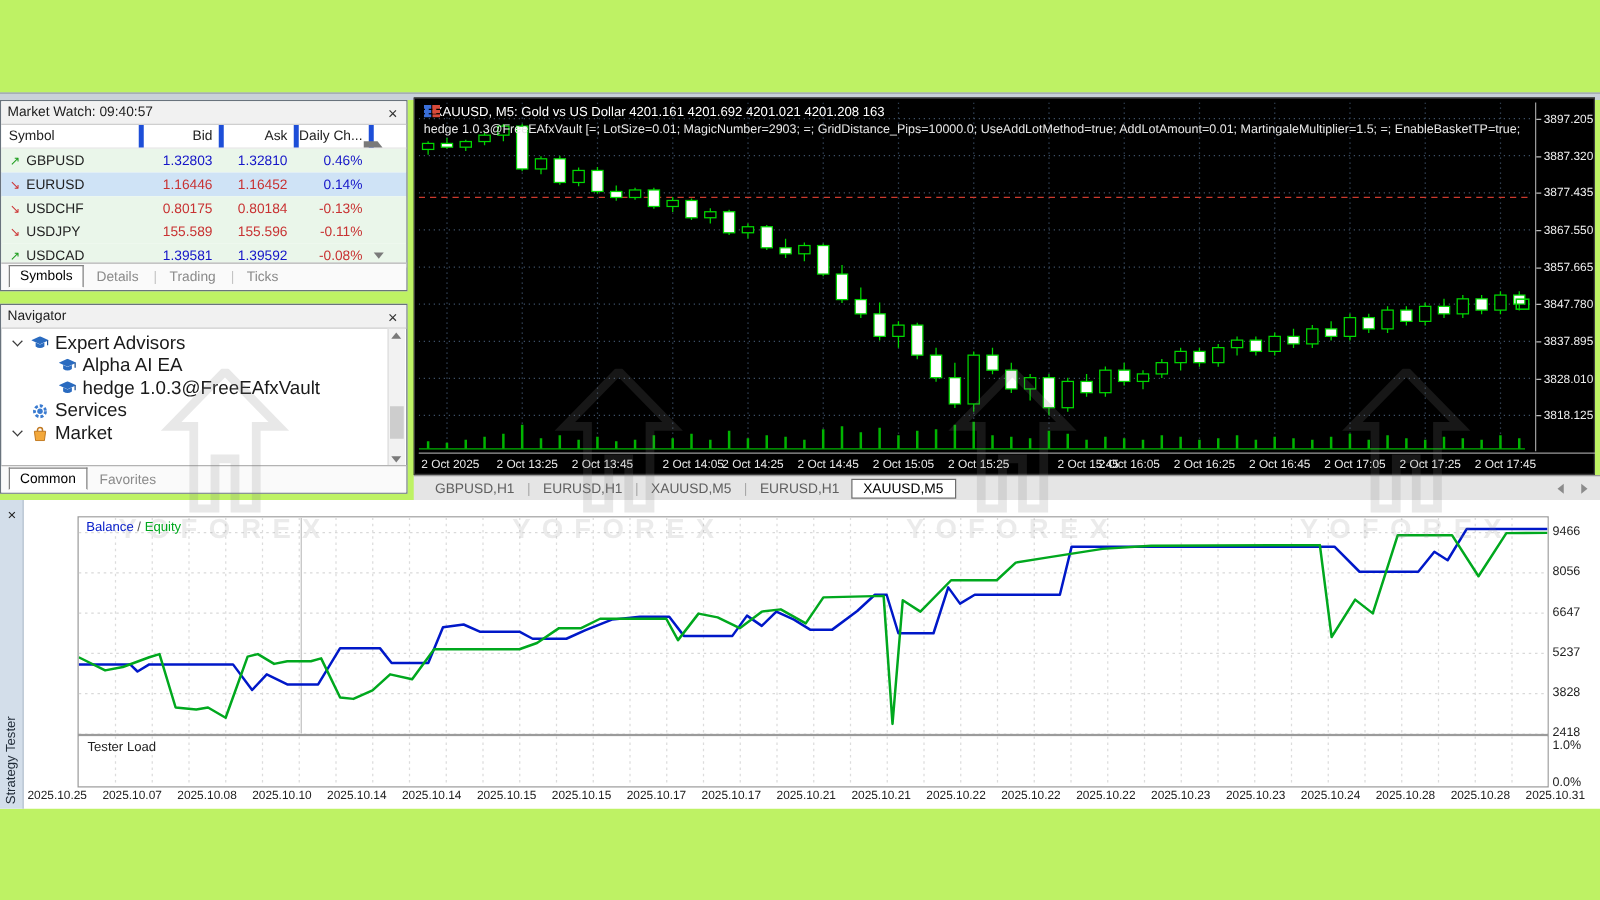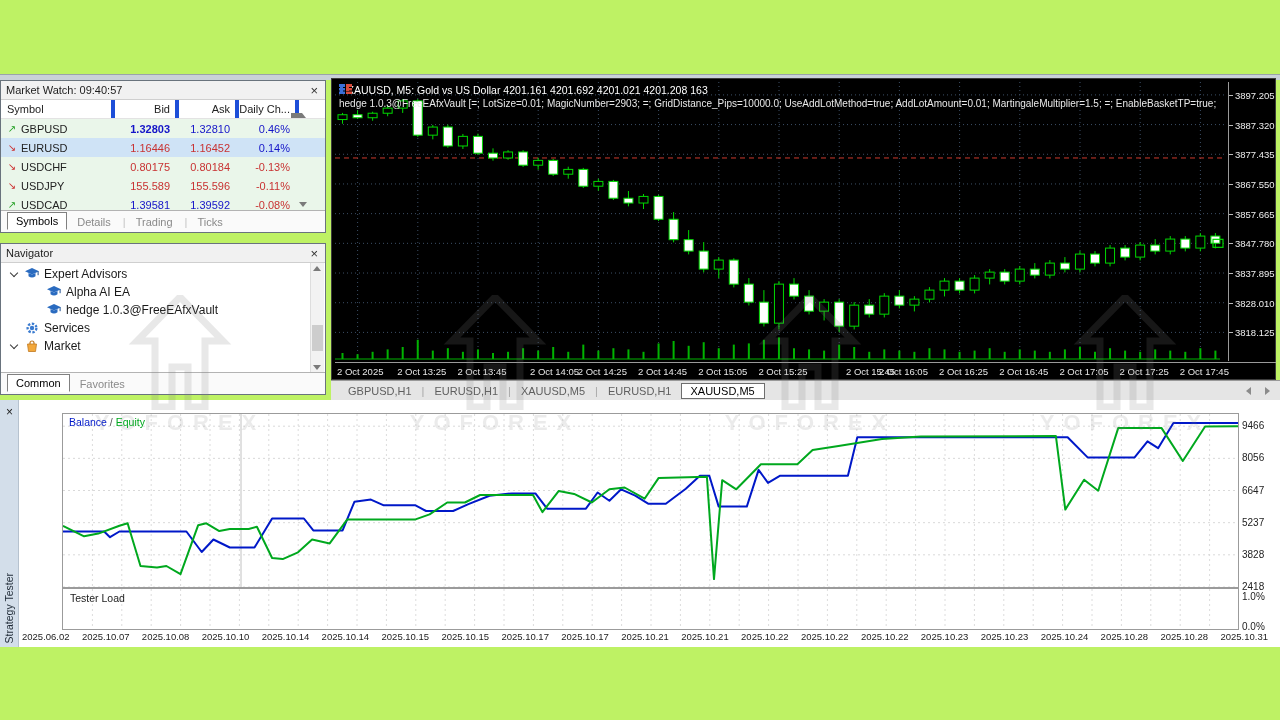--- a/index.html
+++ b/index.html
@@ -30,21 +30,21 @@
 
   .tab-strip{position:absolute;left:0;bottom:0;width:100%;height:22px;background:#fafafa;border-top:1px solid #b3b3b3;
              display:flex;align-items:center;padding-left:6px;box-sizing:border-box;font-size:11px;color:#8a8a8a;}
   .tab-strip .tab{padding:2px 8px;margin-right:2px;}
   .tab-strip .tab.active{background:#fff;border:1px solid #808080;border-bottom:1px solid #fff;color:#000;position:relative;top:-1px;}
   .tab-strip .sep{color:#c4c4c4;margin:0 2px;}
 
   
   #navigator{left:0;top:243px;width:326px;height:152px;}
   .tree{position:relative;padding-top:2px;}
-  .tree-row{display:flex;align-items:center;height:18px;font-size:12px;color:#1a1a1a;}
+  .tree-row{display:flex;align-items:center;height:18px;font-size:15px;color:#1a1a1a;}
   .chev{width:5px;height:5px;border-right:1.4px solid #3a3a3a;border-bottom:1.4px solid #3a3a3a;display:inline-block;}
   .chev.down{transform:rotate(45deg);margin-top:-3px;}
   .chev.right{transform:rotate(-45deg);border-color:#9a9a9a;}
   .tree-icon{width:14px;height:12px;margin:0 5px 0 4px;flex:0 0 14px;}
   .nav-scroll{position:absolute;right:1px;top:19px;width:13px;height:110px;background:#f2f2f2;border-left:1px solid #ddd;}
   .nav-scroll .thumb{position:absolute;left:1px;top:62px;width:11px;height:26px;background:#cdcdcd;}
   .nav-scroll .tri-up{position:absolute;top:3px;left:2px;}
   .nav-scroll .tri-dn{position:absolute;bottom:3px;left:2px;}
   .mw-upbtn{margin:0 auto;}
 
@@ -113,21 +113,21 @@
         <div>
           <div class="tri-up mw-upbtn"></div>
         </div>
       </div>
     <div id="mw-rows">
         <div class="mw-grid mw-row" style="background: rgb(234, 246, 234);">
           <div class="sym">
             <span class="arrow" style="color: rgb(31, 158, 31);">↗</span>
             <span>GBPUSD</span>
           </div>
-          <div class="num" style="color: rgb(20, 20, 200); font-weight: bold;">1.32803</div>
+          <div class="num" style="color: rgb(20, 20, 200);">1.32803</div>
           <div class="num" style="color: rgb(20, 20, 200);">1.32810</div>
           <div class="num" style="color: rgb(20, 20, 200);">0.46%</div>
           <div></div>
         </div>
         <div class="mw-grid mw-row" style="background: rgb(207, 227, 246);">
           <div class="sym">
             <span class="arrow" style="color: rgb(204, 51, 51);">↘</span>
             <span>EURUSD</span>
           </div>
           <div class="num" style="color: rgb(200, 50, 50);">1.16446</div>
@@ -638,21 +638,21 @@
           <line x1="999.5999999999995" y1="0" x2="999.5999999999995" y2="40" stroke="#dcdcdc" stroke-width="1" stroke-dasharray="2 3"></line>
           <line x1="1028.9999999999995" y1="0" x2="1028.9999999999995" y2="40" stroke="#dcdcdc" stroke-width="1" stroke-dasharray="2 3"></line>
           <line x1="1058.3999999999996" y1="0" x2="1058.3999999999996" y2="40" stroke="#dcdcdc" stroke-width="1" stroke-dasharray="2 3"></line>
           <line x1="1087.7999999999997" y1="0" x2="1087.7999999999997" y2="40" stroke="#dcdcdc" stroke-width="1" stroke-dasharray="2 3"></line>
           <line x1="1117.1999999999998" y1="0" x2="1117.1999999999998" y2="40" stroke="#dcdcdc" stroke-width="1" stroke-dasharray="2 3"></line>
           <line x1="1146.6" y1="0" x2="1146.6" y2="40" stroke="#dcdcdc" stroke-width="1" stroke-dasharray="2 3"></line>
         </svg>
       <span class="sub-label">Tester Load</span>
     </div>
     <div class="tester-dates" id="tester-dates">
-        <span>2025.06.02</span>
+        <span>2025.10.25</span>
         <span>2025.10.07</span>
         <span>2025.10.08</span>
         <span>2025.10.10</span>
         <span>2025.10.14</span>
         <span>2025.10.14</span>
         <span>2025.10.15</span>
         <span>2025.10.15</span>
         <span>2025.10.17</span>
         <span>2025.10.17</span>
         <span>2025.10.21</span>

